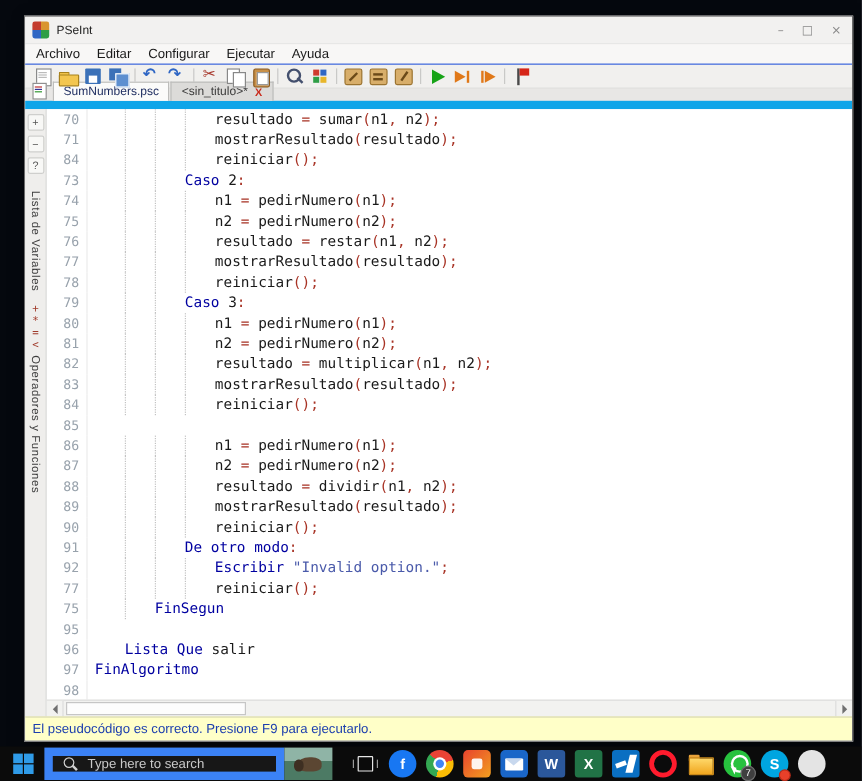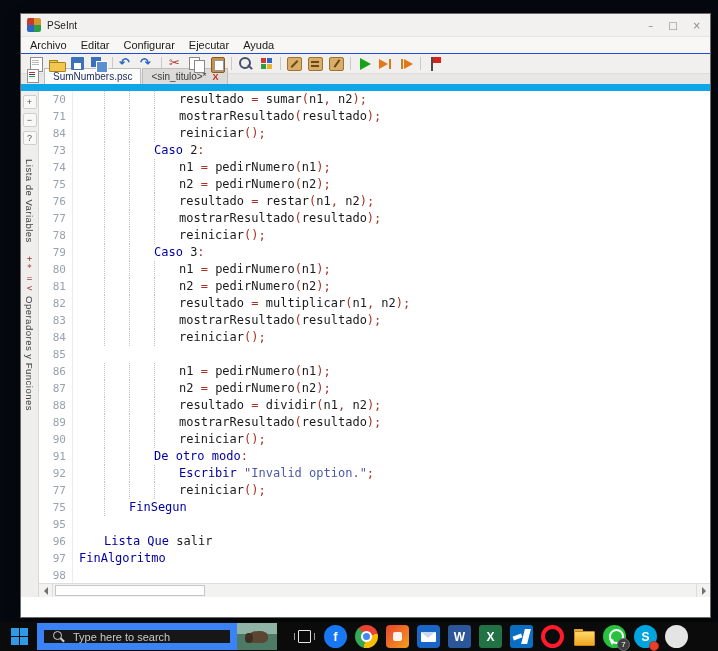--- a/index.html
+++ b/index.html
@@ -242,20 +242,23 @@
             <div class="eline"><span class="gut">98</span><span class="code"></span></div>
           </div>
         <div class="hscroll">
           <span class="sarrow left"></span>
           <span class="hthumb"></span>
           <span class="sarrow right"></span>
         </div>
       </div>
     </div>
 
+    <div class="statusbar">
+      <span>El pseudocódigo es correcto. Presione F9 para ejecutarlo.</span>
+    </div>
   </div>
 
   <div class="taskbar">
     <div class="start">
         <i></i>
         <i></i>
         <i></i>
         <i></i>
       </div>
     <div class="searchwrap">

